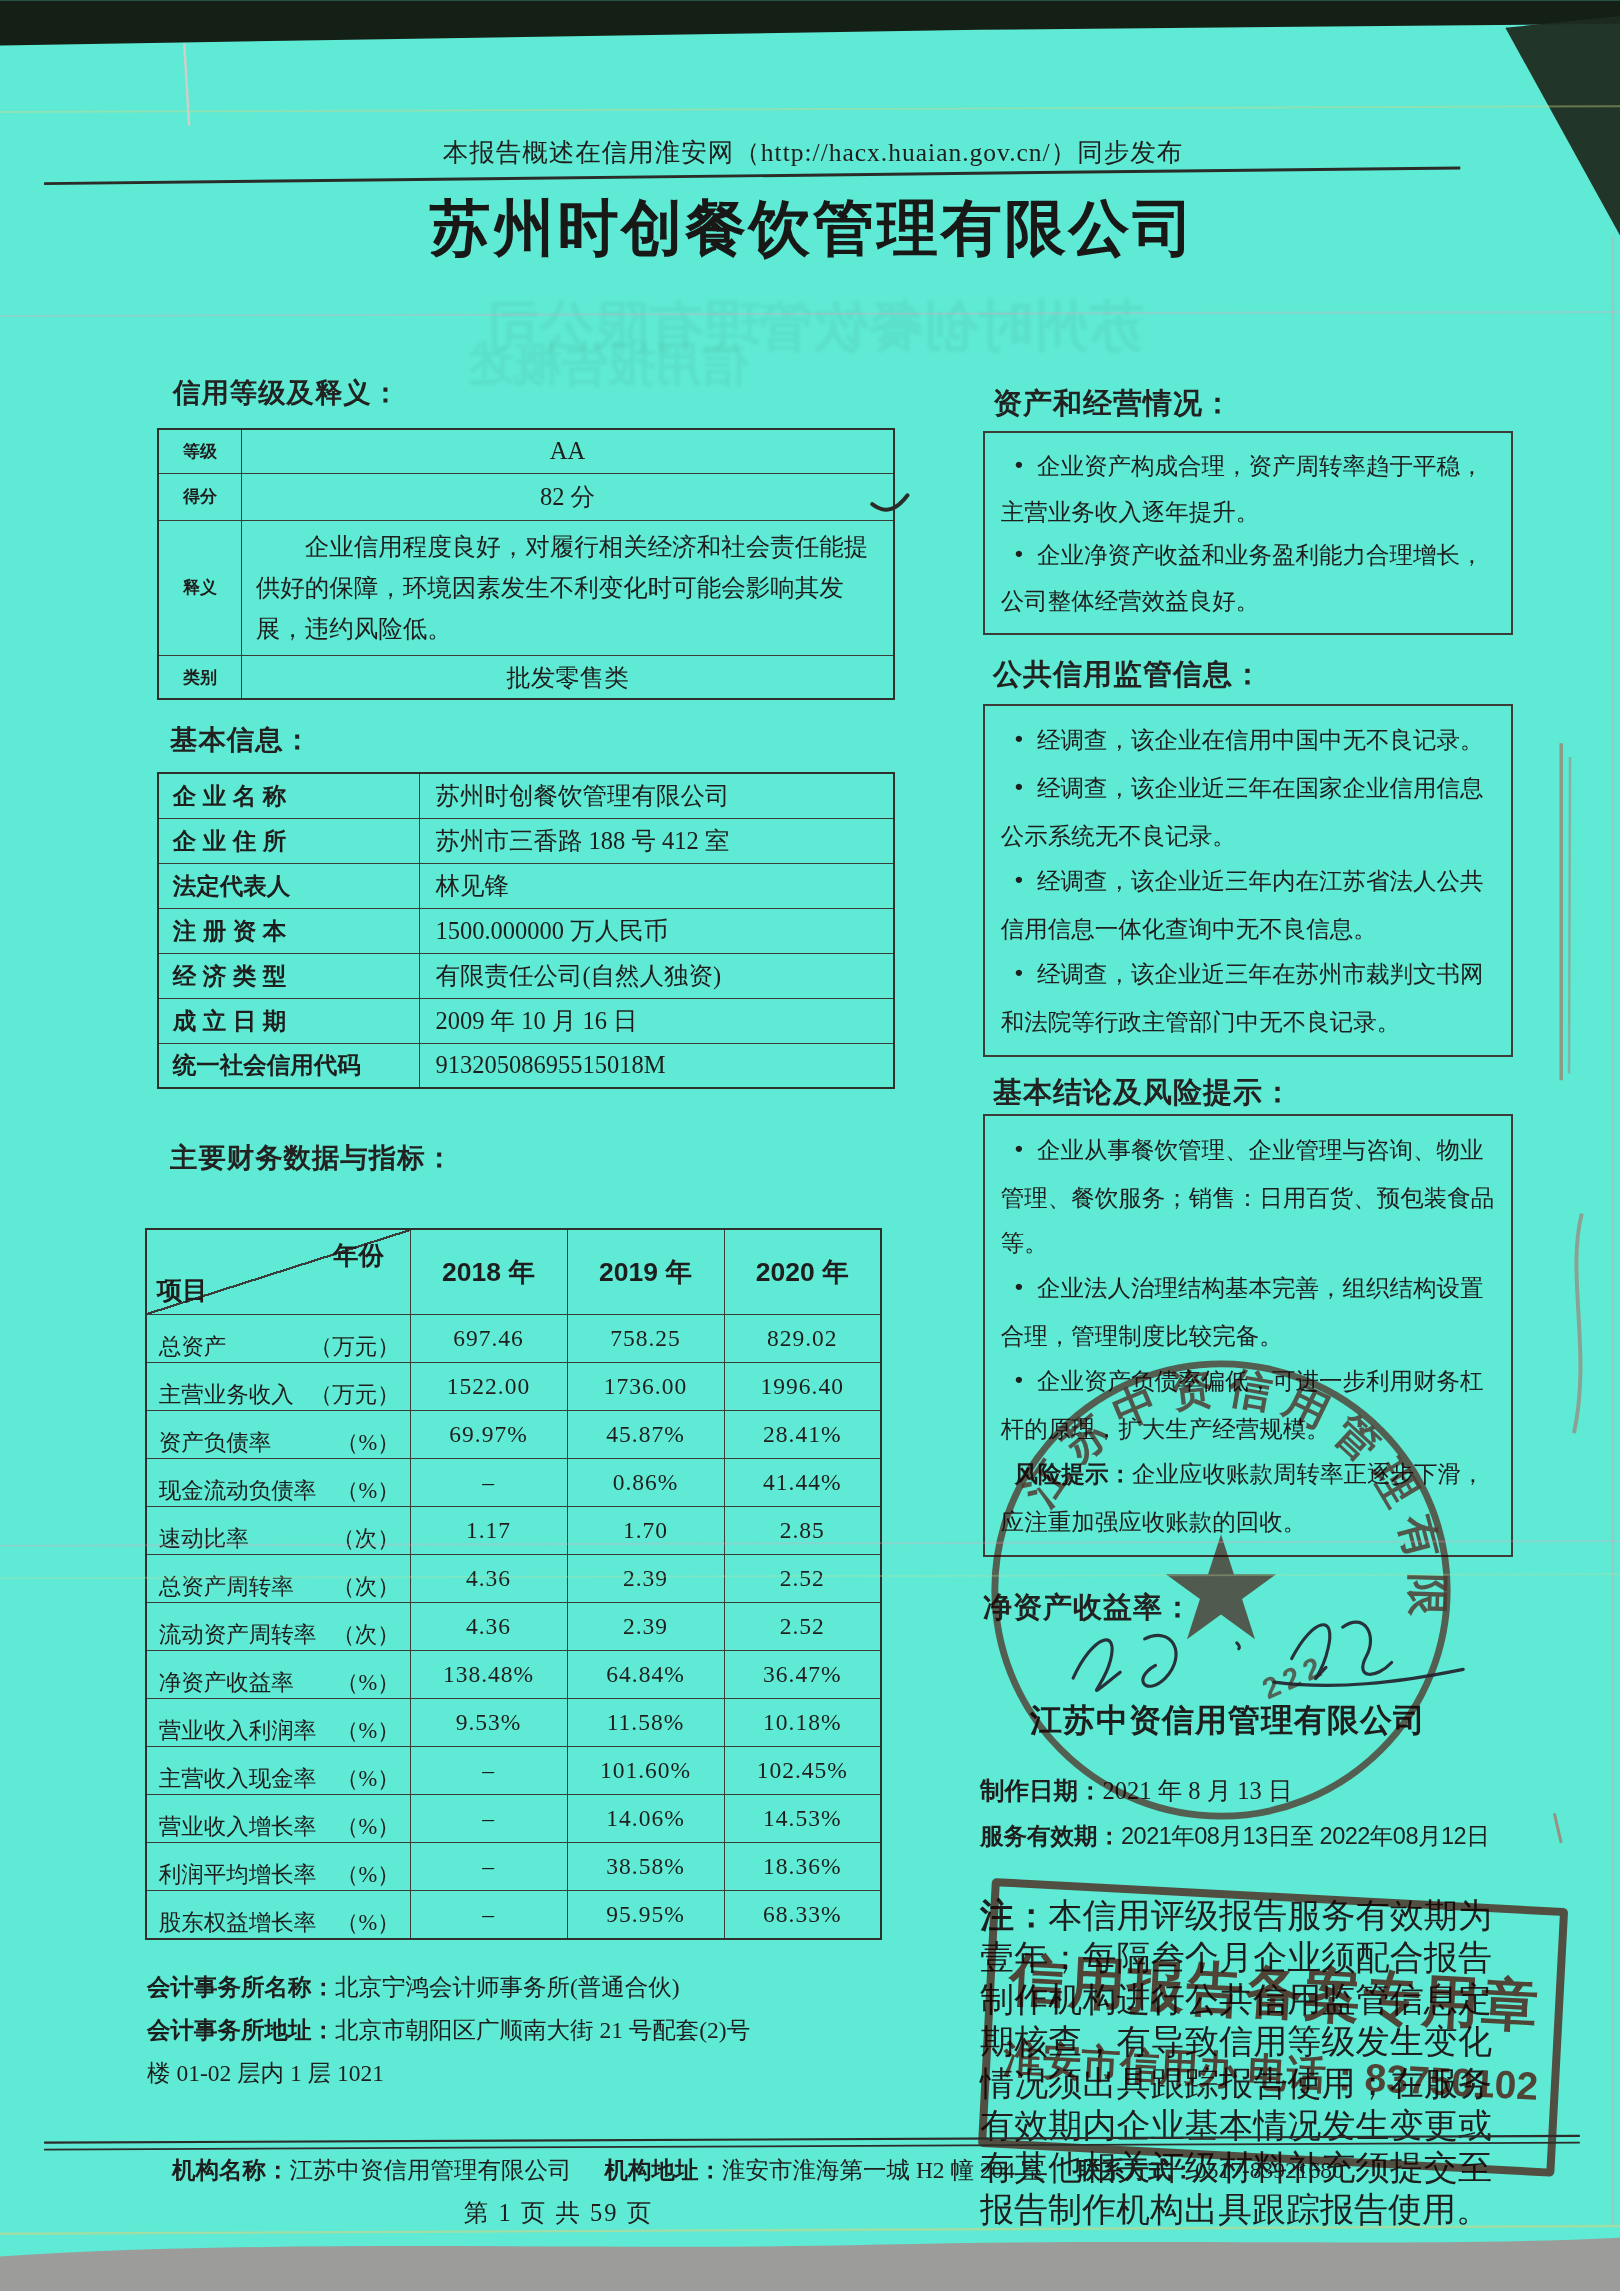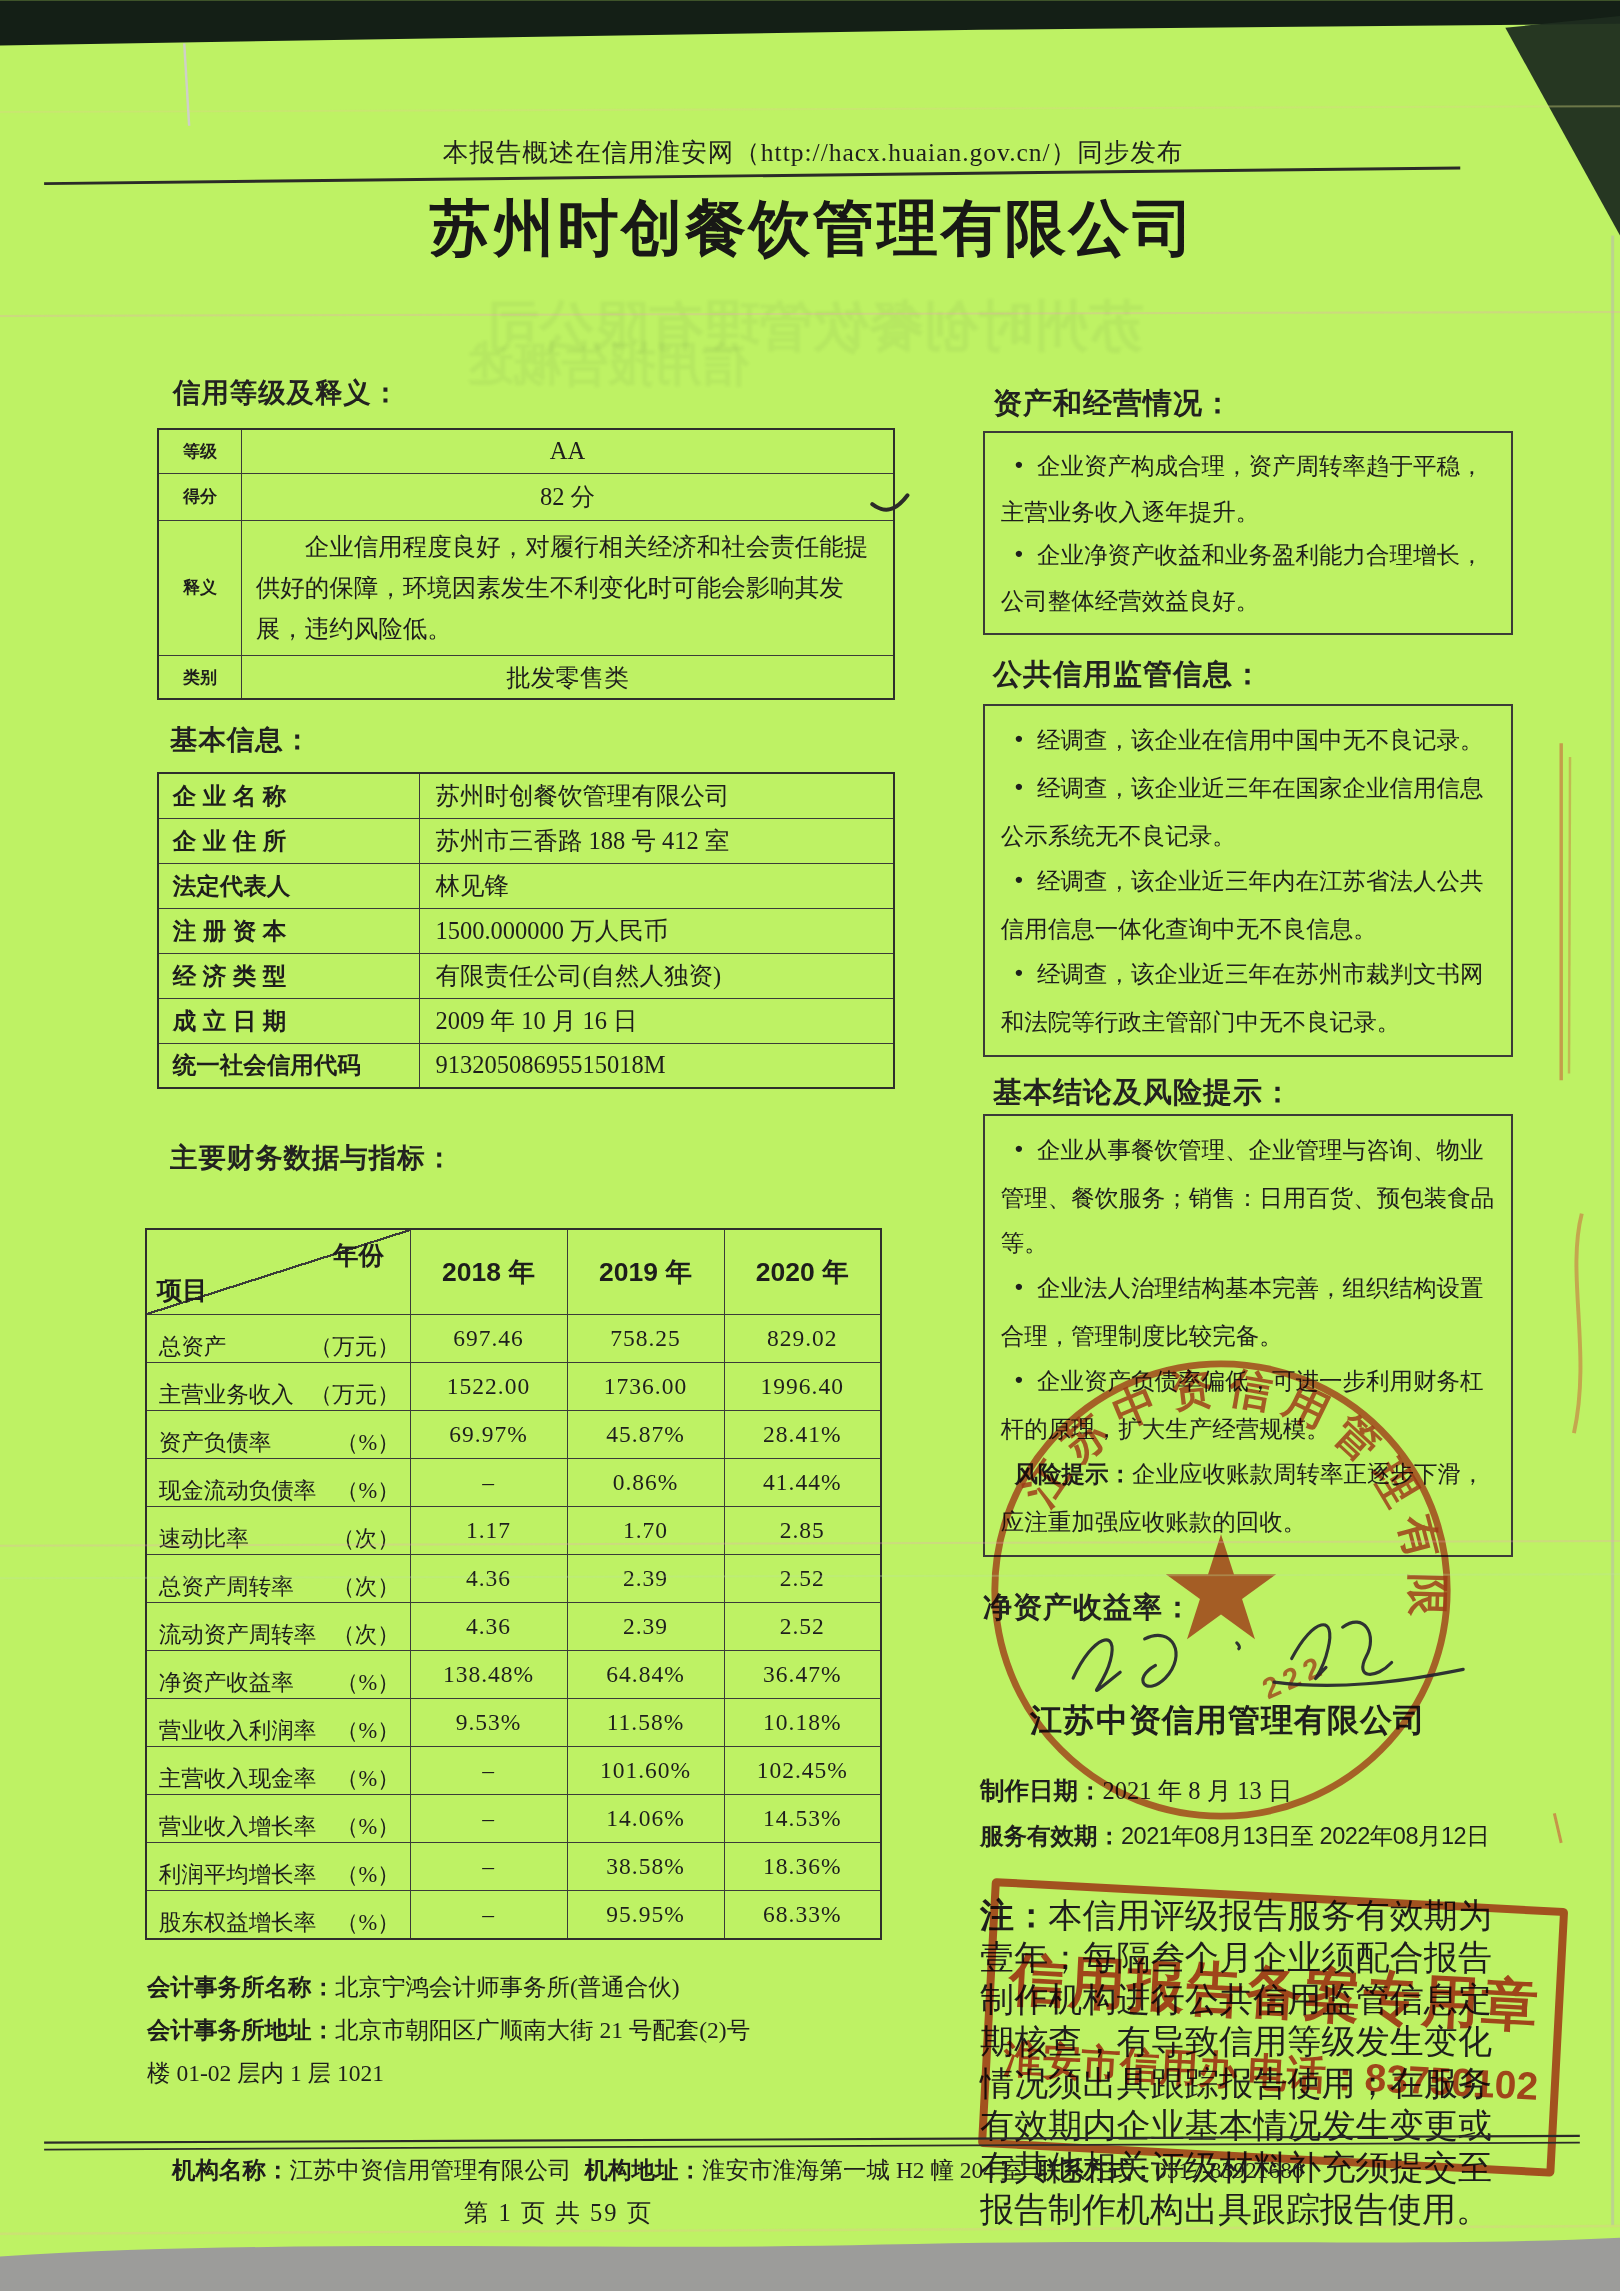--- a/index.html
+++ b/index.html
@@ -1,16 +1,16 @@
 <!DOCTYPE html>
 <html><head>
 <meta charset="utf-8">
 <style>
   html,body{margin:0;padding:0;background:#d8d8d4;}
-  #page{position:relative;width:1620px;height:2292px;background:#bef264;overflow:hidden;
+  #page{position:relative;width:1620px;height:2292px;background:#5eead4;overflow:hidden;
         font-family:"Liberation Serif","DejaVu Serif",serif;color:#1e1e1c;}
   .abs{position:absolute;}
   
   .h1{font-family:"Liberation Sans","DejaVu Sans",sans-serif;font-weight:bold;font-size:27.4px;color:#222220;letter-spacing:1px;}
   
   #notice{left:274px;top:135px;width:1078px;text-align:center;font-size:25.5px;letter-spacing:1px;}
   #title1{left:274px;top:188px;width:1078px;text-align:center;font-size:61px;font-weight:bold;letter-spacing:2.9px;color:#181816;}
   #title2{left:274px;top:265px;width:1078px;text-align:center;font-size:57px;font-weight:bold;letter-spacing:3.9px;color:#181816;}
   .ghost{opacity:0.055;filter:blur(1.5px);transform:scaleX(-1);color:#2c4432;pointer-events:none;}
   
@@ -68,21 +68,21 @@
   #noteBlock{left:980px;top:1894px;width:512px;font-size:34px;line-height:42px;text-align:justify;}
   #noteBlock .lab{font-family:"Liberation Sans","DejaVu Sans",sans-serif;font-weight:bold;}
   
   #circleStamp{left:986px;top:1355px;width:470px;height:470px;mix-blend-mode:multiply;opacity:.9;z-index:4;}
   #rectStamp{left:992px;top:1878px;width:561px;height:253px;transform:rotate(3deg);transform-origin:top left;
      border:8.8px solid rgba(208,44,34,.8);border-radius:4.9px;mix-blend-mode:multiply;z-index:4;
      display:flex;flex-direction:column;justify-content:center;align-items:center;gap:13.7px;}
   #rectStamp .l1{font-family:"Liberation Sans","DejaVu Sans",sans-serif;font-weight:bold;font-size:57px;letter-spacing:2px;color:rgba(206,42,32,.85);white-space:nowrap;}
   #rectStamp .l2{font-family:"Liberation Sans","DejaVu Sans",sans-serif;font-weight:bold;font-size:39px;color:rgba(206,42,32,.85);white-space:nowrap;}
   
-  #footerRow{left:172px;top:2154px;width:1313px;display:flex;gap:13px;font-size:23.5px;white-space:nowrap;}
+  #footerRow{left:172px;top:2154px;width:1313px;display:flex;gap:33px;font-size:23.5px;white-space:nowrap;}
   #footerRow .lab{font-family:"Liberation Sans","DejaVu Sans",sans-serif;font-weight:bold;}
   #pageInfo{left:392px;top:2196px;width:333px;text-align:center;font-size:24.5px;letter-spacing:2px;}
   #artifacts{left:0;top:0;z-index:6;pointer-events:none;}
 </style>
 </head>
 <body>
 
 <div id="page">
 
   <div class="abs" id="notice">本报告概述在信用淮安网（http://hacx.huaian.gov.cn/）同步发布</div>

